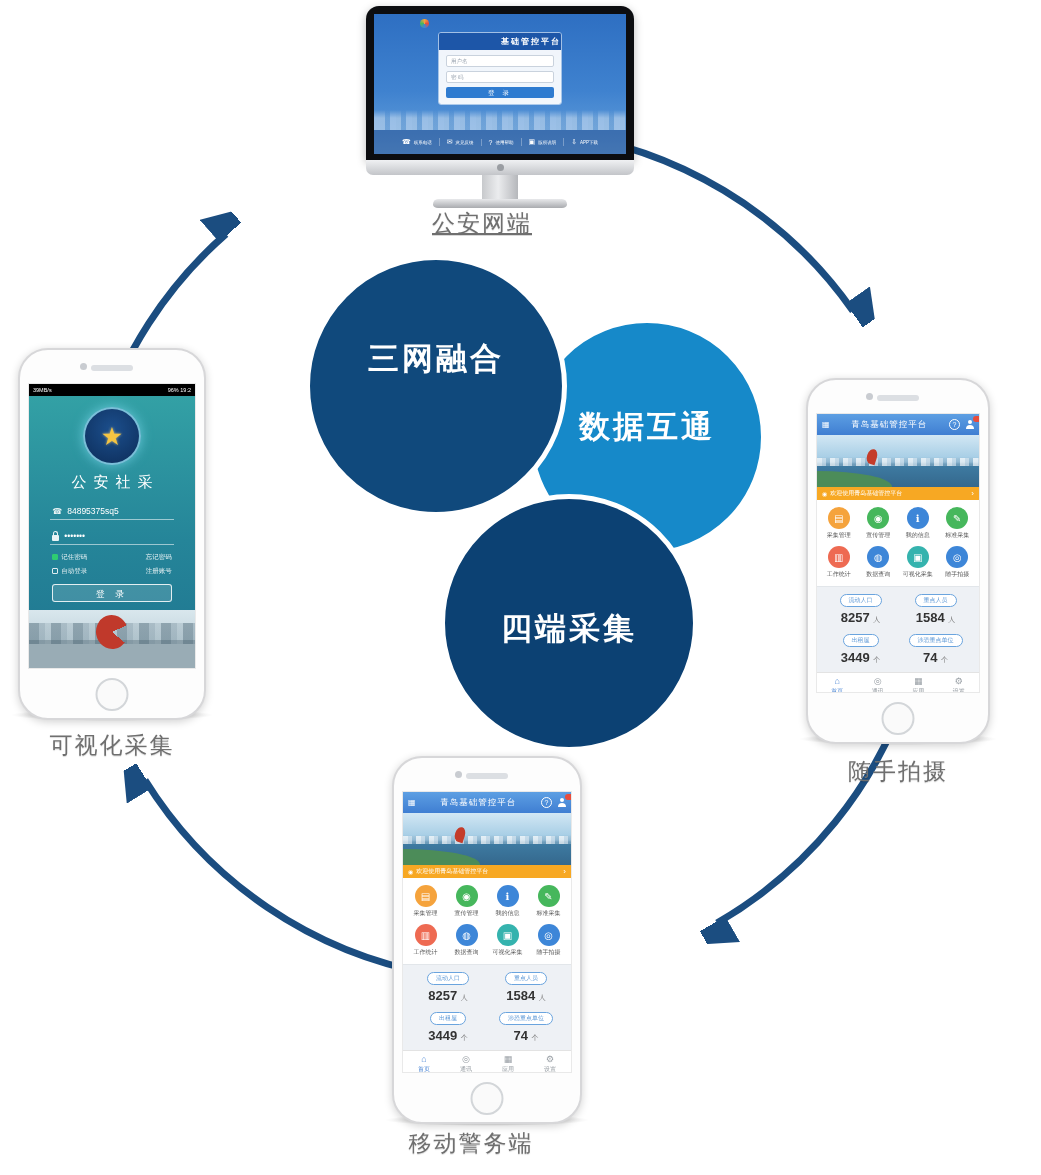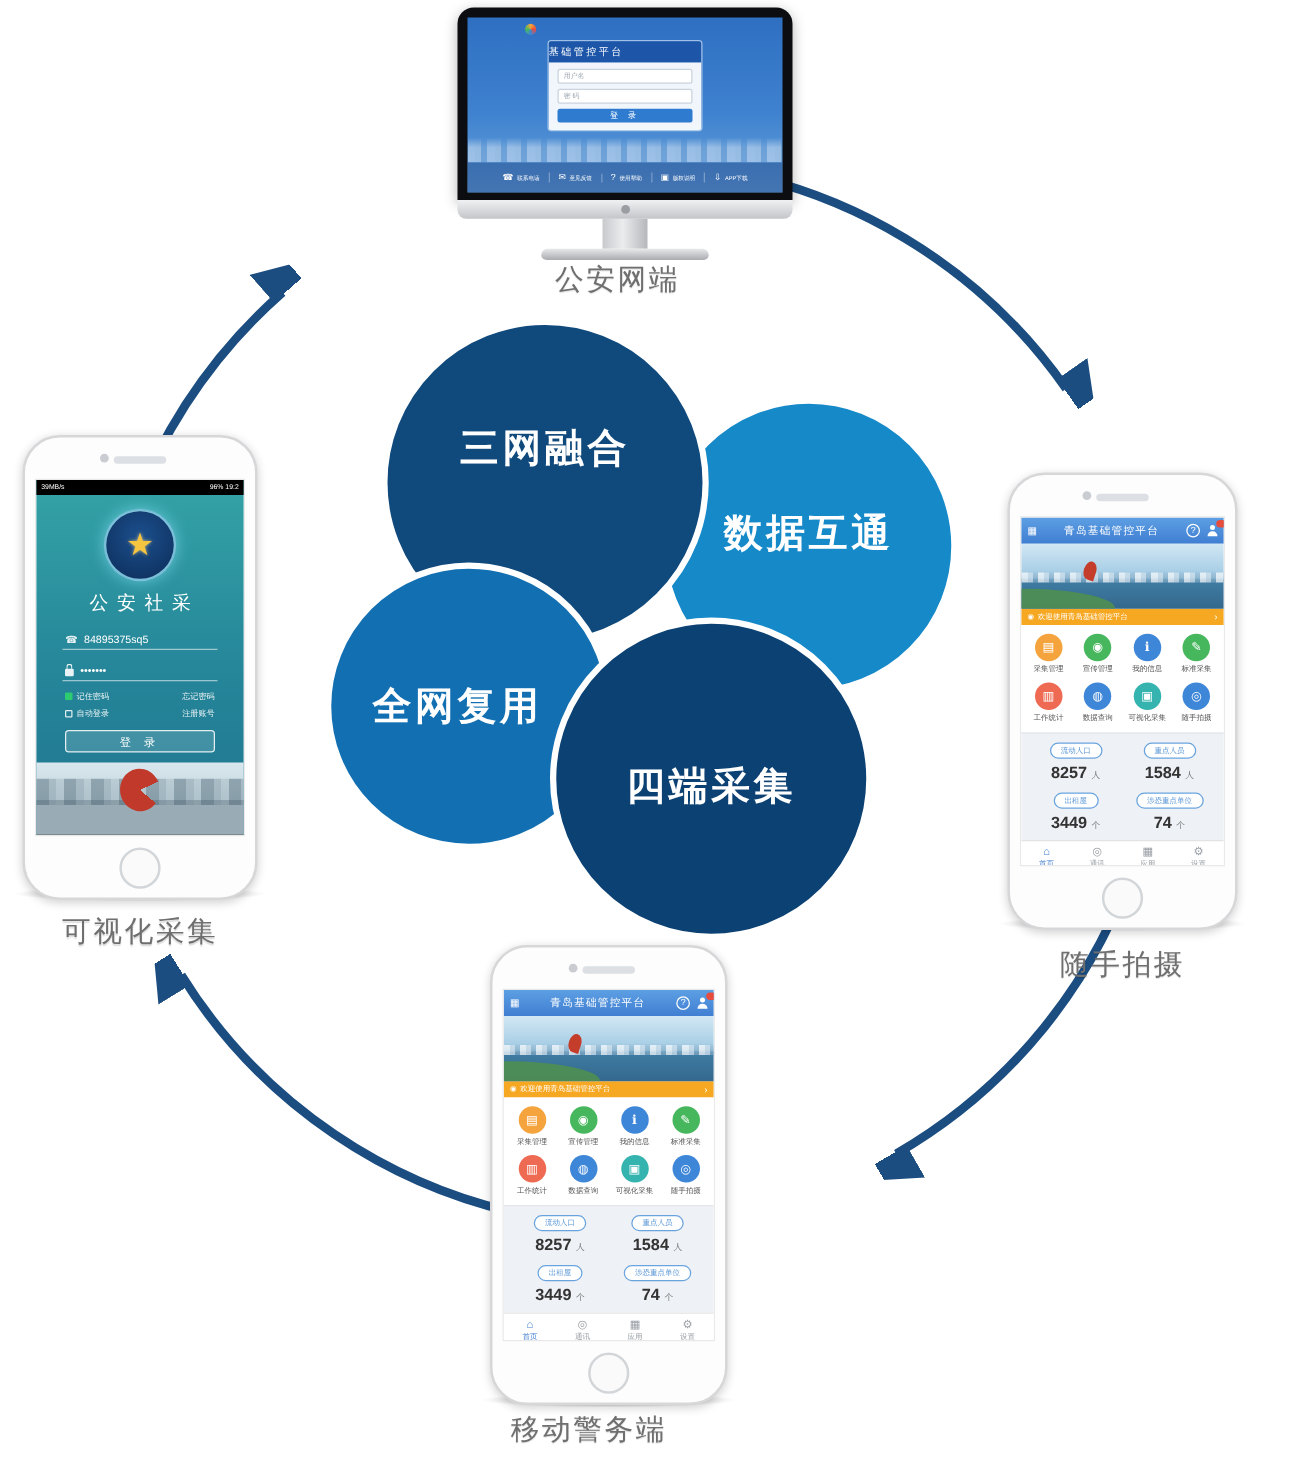--- a/index.html
+++ b/index.html
@@ -32,21 +32,21 @@
   .imac-screen{height:140px;position:relative;overflow:hidden;
                background:linear-gradient(180deg,#2e6fc2 0%,#3f82cf 55%,#6aa3dc 100%);}
   .imac-chin{height:15px;background:linear-gradient(180deg,#f0f1f3,#c3c5c9);border-radius:0 0 7px 7px;position:relative;}
   .chin-dot{position:absolute;left:50%;top:4px;width:7px;height:7px;margin-left:-3px;border-radius:50%;background:#9a9da2;}
   .imac-neck{width:36px;height:24px;margin:0 auto;background:linear-gradient(90deg,#c7c9cc,#ebecee 45%,#b5b7bb);}
   .imac-base{width:134px;height:9px;margin:0 auto;border-radius:5px/60% 60% 40% 40%;
              background:linear-gradient(180deg,#e8e9eb,#a9abaf);}
   .site-logo{position:absolute;left:46px;top:5px;width:9px;height:9px;border-radius:50%;
              background:conic-gradient(#f5a33c,#e74c3c,#3d86d8,#46b75c,#f5a33c);}
   .login-panel{width:122px;margin:18px auto 0;border:1px solid rgba(255,255,255,.55);border-radius:3px;overflow:hidden;}
-  .panel-title{background:#1d56a8;color:#fff;font-size:8px;letter-spacing:2px;text-align:left;padding:3px 0;font-weight:normal;}
+  .panel-title{background:#1d56a8;color:#fff;font-size:8px;letter-spacing:2px;text-align:right;padding:3px 0;font-weight:bold;}
   .panel-body{background:rgba(255,255,255,.93);padding:5px 7px 6px;}
   .p-input{background:#fff;border:1px solid #c9d2dd;border-radius:2px;height:10px;line-height:10px;
            font-size:5.5px;color:#9aa4b0;padding:0 4px;margin-bottom:4px;}
   .p-btn{background:#2e7bd0;color:#fff;font-size:6.5px;text-align:center;height:11px;line-height:11px;
          border-radius:2px;letter-spacing:3px;}
   .d-skyline{position:absolute;left:0;right:0;bottom:24px;height:20px;opacity:.75;
              background:repeating-linear-gradient(90deg,rgba(255,255,255,.55) 0 6px,rgba(220,232,242,.65) 6px 11px,rgba(180,205,225,.35) 11px 16px);
              -webkit-mask-image:linear-gradient(180deg,transparent 0,#000 40%);mask-image:linear-gradient(180deg,transparent 0,#000 40%);}
   .site-footer{position:absolute;left:0;right:0;bottom:0;height:24px;background:rgba(22,62,128,.45);
                display:flex;align-items:center;justify-content:center;}
@@ -154,23 +154,20 @@
     <path class="arc" d="M 909 686 A 425 425 0 0 1 717 923" marker-end="url(#ah)"></path>
     <path class="arc" d="M 431 974 A 425 425 0 0 1 145 780" marker-end="url(#ah)"></path>
   </svg>
 
   <div class="circle c1" style="background-color: rgb(16, 73, 124);">
     <span>三网融合</span>
   </div>
   <div class="circle c2" style="background-color: rgb(22, 137, 201); font-family: Liberation Serif, serif;">
     <span>数据互通</span>
   </div>
-  <div class="circle c3" style="background-color: rgb(18, 112, 178);">
-    <span>全网复用</span>
-  </div>
   <div class="circle c4" style="background-color: rgb(12, 65, 115);">
     <span>四端采集</span>
   </div>
 
   <div class="imac">
     <div class="imac-top">
       <div class="imac-screen">
         <div class="site-logo"></div>
         <div class="login-panel">
           <div class="panel-title">基础管控平台</div>
@@ -204,21 +201,21 @@
           </div>
         </div>
       </div>
     </div>
     <div class="imac-chin">
         <div class="chin-dot"></div>
       </div>
     <div class="imac-neck"></div>
     <div class="imac-base"></div>
   </div>
-  <div class="dev-label" style="left:360px;top:208px;width:268px;">公安网端</div>
+  <div class="dev-label" style="left:348px;top:208px;width:268px;text-decoration:underline;">公安网端</div>
 
   <div class="shadow" style="left:10px;top:709px;width:204px;"></div>
   <div class="phone" style="left:18px;top:348px;width:188px;height:372px;">
     <div class="cam"></div>
     <div class="speaker"></div>
     <div class="screen">
       <div class="droid">
         <div class="statusbar">
           <span>39MB/s</span>
           <span>96% 19:2</span>

